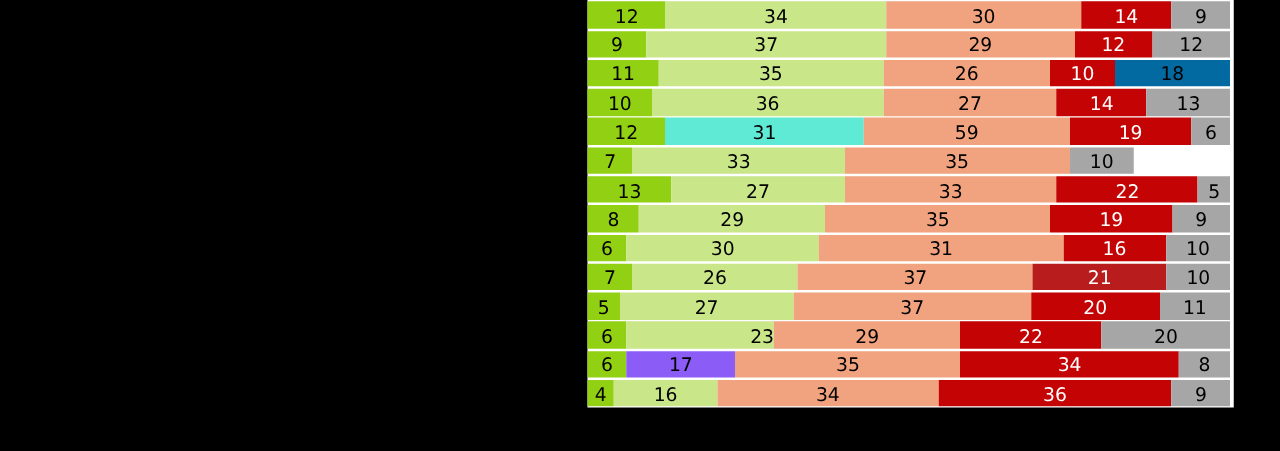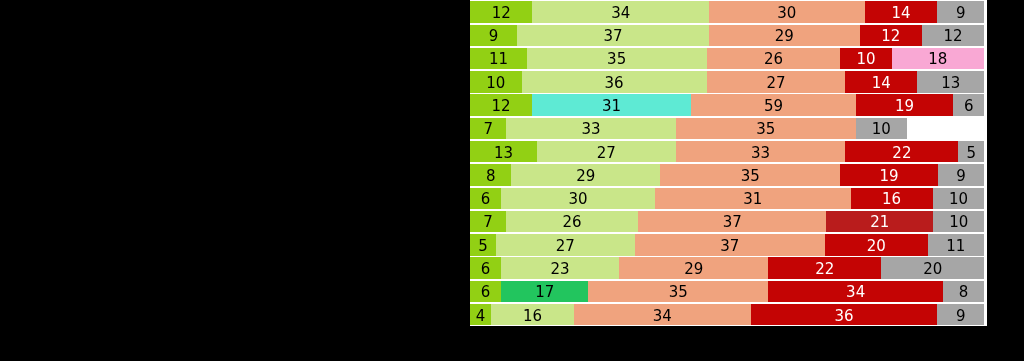--- a/index.html
+++ b/index.html
@@ -55,21 +55,21 @@
         </div>
     <div class="seg s2" style="width: 35%; background: rgb(201, 230, 137); color: rgb(0, 0, 0);">
           <span class="lbl">35</span>
         </div>
     <div class="seg s3" style="width: 26%; background: rgb(240, 163, 126); color: rgb(0, 0, 0);">
           <span class="lbl">26</span>
         </div>
     <div class="seg s4" style="width: 10%; background: rgb(196, 4, 4); color: rgb(255, 255, 255);">
           <span class="lbl">10</span>
         </div>
-    <div class="seg s5" style="width: 18%; background: #f9a8d4; color: rgb(0, 0, 0);">
+    <div class="seg s5" style="width: 18%; background: #0369a1; color: rgb(0, 0, 0);">
           <span class="lbl">18</span>
         </div>
   </div>
   <div class="row">
     <div class="seg s1" style="width: 10%; background: rgb(146, 208, 20); color: rgb(0, 0, 0);">
           <span class="lbl">10</span>
         </div>
     <div class="seg s2" style="width: 36%; background: rgb(201, 230, 137); color: rgb(0, 0, 0);">
           <span class="lbl">36</span>
         </div>
@@ -196,38 +196,38 @@
           <span class="lbl">20</span>
         </div>
     <div class="seg s5" style="width: 11%; background: rgb(166, 166, 166); color: rgb(0, 0, 0);">
           <span class="lbl">11</span>
         </div>
   </div>
   <div class="row">
     <div class="seg s1" style="width: 6%; background: rgb(146, 208, 20); color: rgb(0, 0, 0);">
           <span class="lbl">6</span>
         </div>
-    <div class="seg s2" style="width: 23%; background: rgb(201, 230, 137); color: rgb(0, 0, 0);">
+    <div class="seg s2" style="width: 23%; background: rgb(201, 230, 137); color: rgb(0, 0, 0); justify-content: flex-end;">
           <span class="lbl">23</span>
         </div>
     <div class="seg s3" style="width: 29%; background: rgb(240, 163, 126); color: rgb(0, 0, 0);">
           <span class="lbl">29</span>
         </div>
     <div class="seg s4" style="width: 22%; background: rgb(196, 4, 4); color: rgb(255, 255, 255);">
           <span class="lbl">22</span>
         </div>
     <div class="seg s5" style="width: 20%; background: rgb(166, 166, 166); color: rgb(0, 0, 0);">
           <span class="lbl">20</span>
         </div>
   </div>
   <div class="row">
     <div class="seg s1" style="width: 6%; background: rgb(146, 208, 20); color: rgb(0, 0, 0);">
           <span class="lbl">6</span>
         </div>
-    <div class="seg s2" style="width: 17%; background: #22c55e; color: rgb(0, 0, 0);">
+    <div class="seg s2" style="width: 17%; background: #8b5cf6; color: rgb(0, 0, 0);">
           <span class="lbl">17</span>
         </div>
     <div class="seg s3" style="width: 35%; background: rgb(240, 163, 126); color: rgb(0, 0, 0);">
           <span class="lbl">35</span>
         </div>
     <div class="seg s4" style="width: 34%; background: rgb(196, 4, 4); color: rgb(255, 255, 255);">
           <span class="lbl">34</span>
         </div>
     <div class="seg s5" style="width: 8%; background: rgb(166, 166, 166); color: rgb(0, 0, 0);">
           <span class="lbl">8</span>

